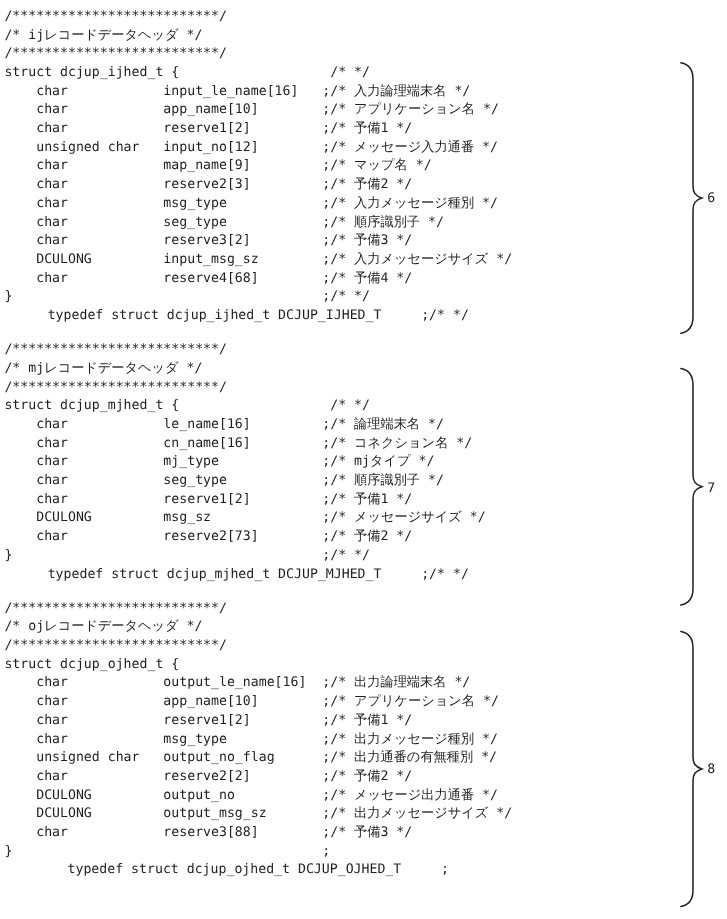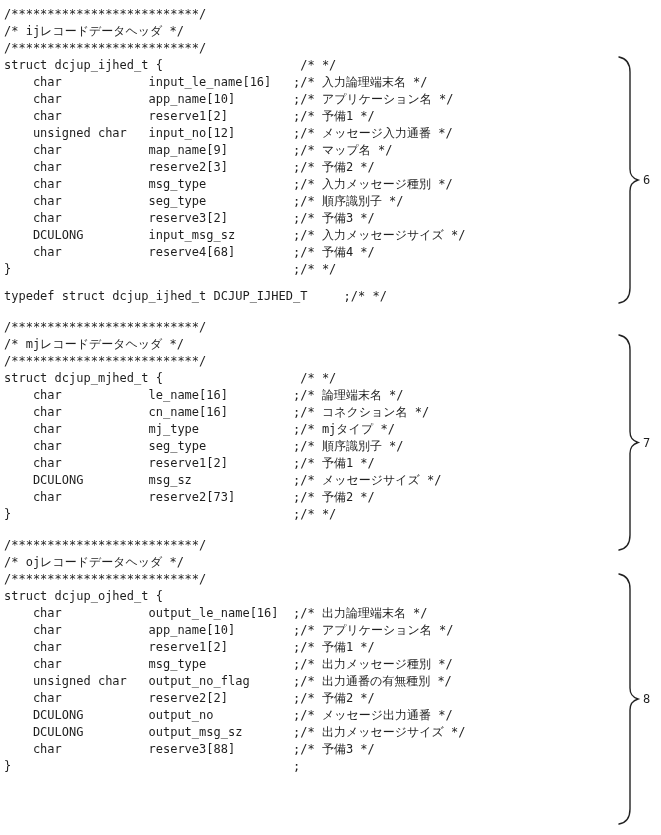--- a/index.html
+++ b/index.html
@@ -13,21 +13,21 @@
   .code{position:absolute;top:6px;left:4px;}
   .code-section{margin:0 0 14px 0;}
   pre{
     margin:0;
     font-family:"DejaVu Sans Mono", monospace;
     font-size:12px;
     line-height:17px;
     color:#1e1e1e;
     white-space:pre;
   }
-  pre.typedef{margin-top:10px;}
+  pre.typedef{margin-top:0;text-align:center;}
   .brace{position:absolute;left:612px;}
   .brace svg{display:block;}
   .brace path{fill:none;stroke:#222222;stroke-width:1.4;stroke-linecap:round;}
   .brace-num{
     position:absolute;left:31px;top:50%;
     transform:translateY(-50%);
     font-family:"DejaVu Sans Mono", monospace;
     font-size:12px;color:#1e1e1e;
   }
 </style>
@@ -64,37 +64,39 @@
 /**************************/</pre>
       <pre>struct dcjup_mjhed_t {                   /* */
     char            le_name[16]         ;/* 論理端末名 */
     char            cn_name[16]         ;/* コネクション名 */
     char            mj_type             ;/* mjタイプ */
     char            seg_type            ;/* 順序識別子 */
     char            reserve1[2]         ;/* 予備1 */
     DCULONG         msg_sz              ;/* メッセージサイズ */
     char            reserve2[73]        ;/* 予備2 */
 }                                       ;/* */</pre>
+      <pre class="typedef">typedef struct dcjup_mjhed_t DCJUP_MJHED_T     ;/* */</pre>
     </section>
 
     <section class="code-section">
       <pre>/**************************/
 /* ojレコードデータヘッダ */
 /**************************/</pre>
       <pre>struct dcjup_ojhed_t {
     char            output_le_name[16]  ;/* 出力論理端末名 */
     char            app_name[10]        ;/* アプリケーション名 */
     char            reserve1[2]         ;/* 予備1 */
     char            msg_type            ;/* 出力メッセージ種別 */
     unsigned char   output_no_flag      ;/* 出力通番の有無種別 */
     char            reserve2[2]         ;/* 予備2 */
     DCULONG         output_no           ;/* メッセージ出力通番 */
     DCULONG         output_msg_sz       ;/* 出力メッセージサイズ */
     char            reserve3[88]        ;/* 予備3 */
 }                                       ;</pre>
+      <pre class="typedef">typedef struct dcjup_ojhed_t DCJUP_OJHED_T     ;</pre>
     </section>
 
   </div>
 
   <div class="brace" style="top:55px;">
     <svg class="brace-svg" width="34" height="250" viewBox="0 0 34 250">
         <path d="M7 2 C15 3.5 18 9 18 17 L18 114 C18 120 20 123 26 125 C20 127 18 130 18 136 L18 233 C18 241 15 246.5 7 248"></path>
       </svg>
     <span class="brace-num">6</span>
   </div>

